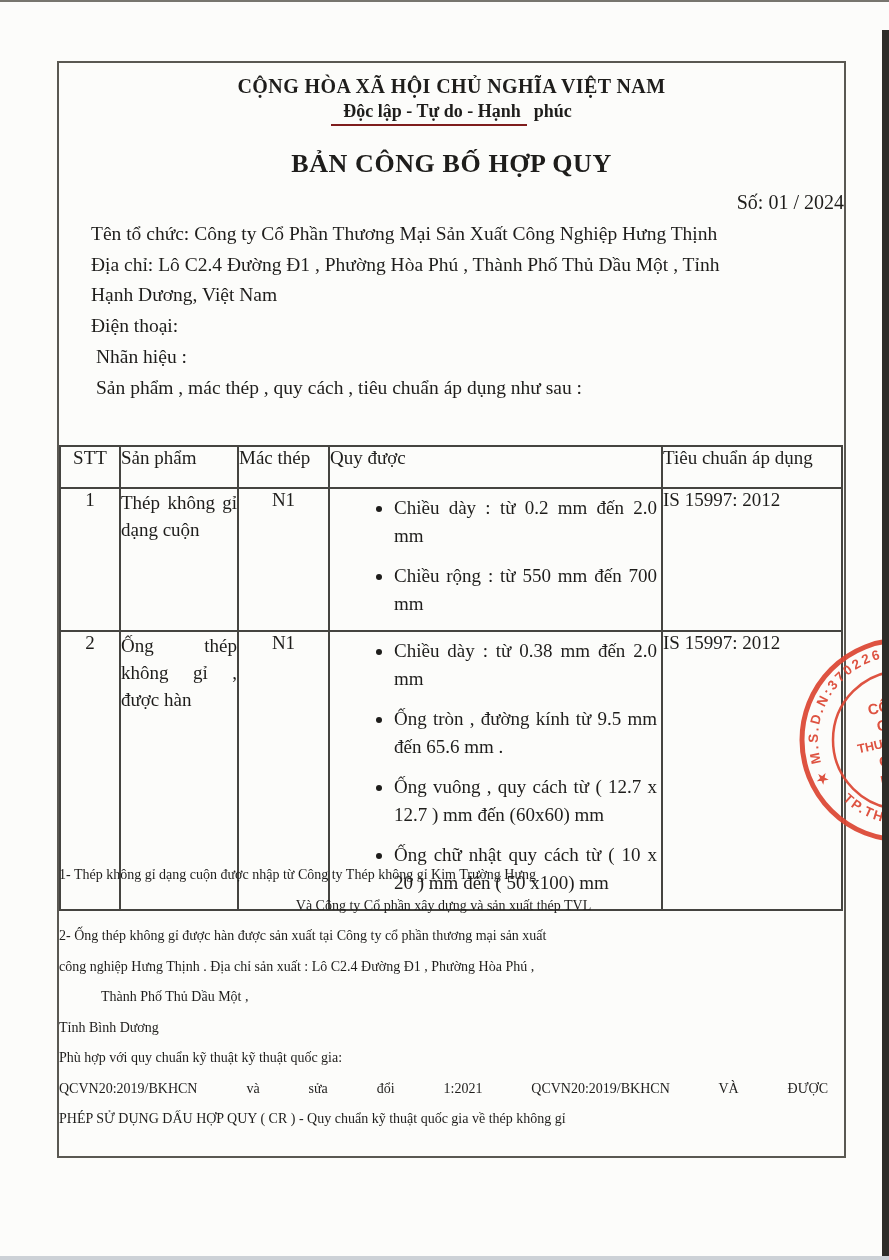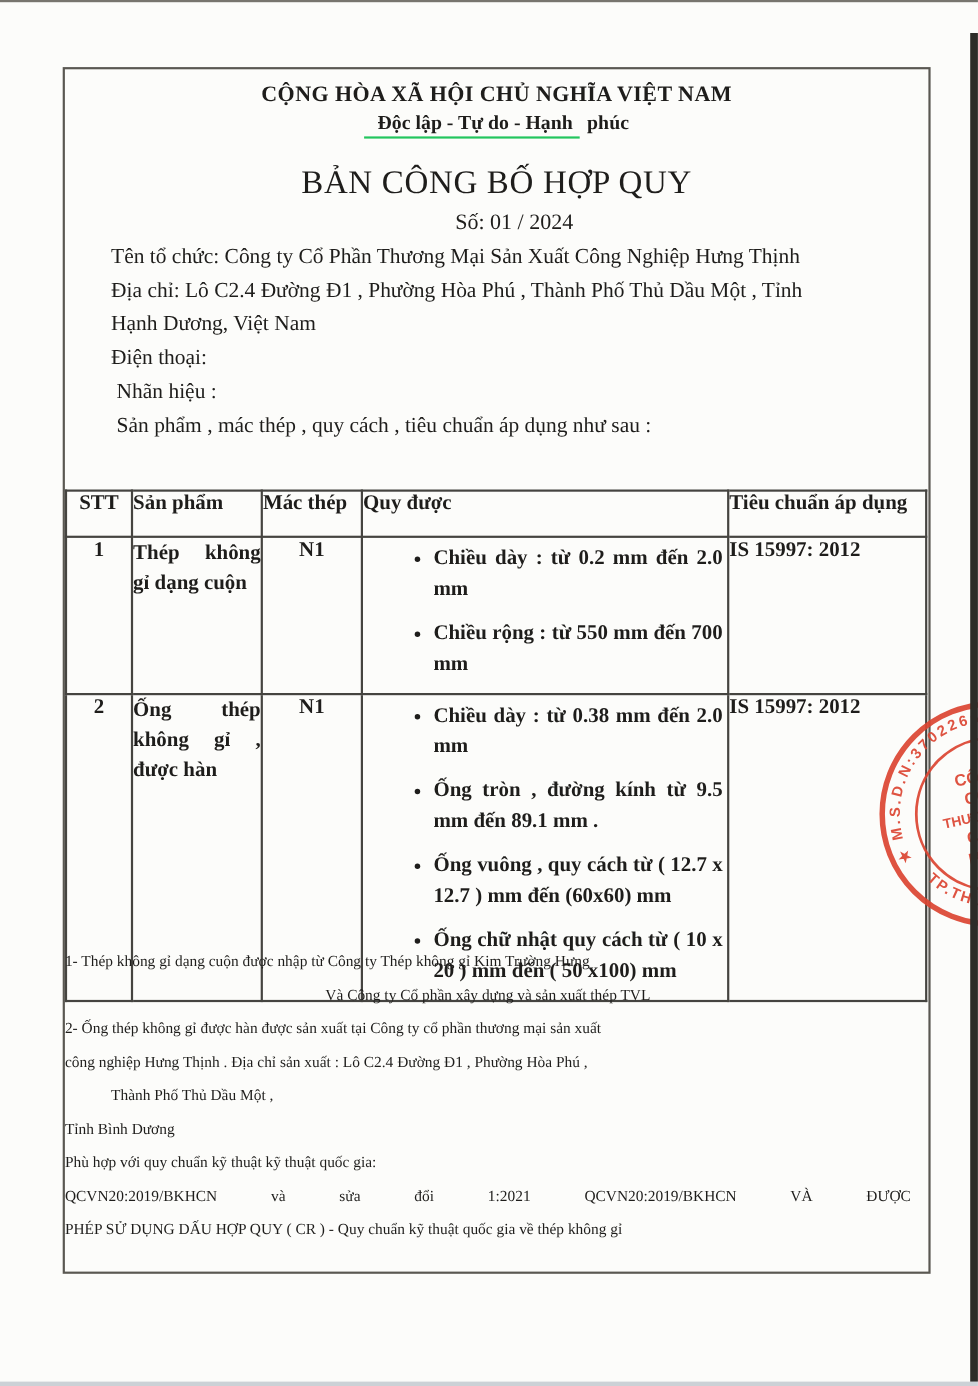--- a/index.html
+++ b/index.html
@@ -14,40 +14,40 @@
   .scan-bottom-bar { position:absolute; bottom:0; left:0; width:100%; height:4px; background:#ccd1d6; }
 
   .frame {
     position:absolute; left:57px; top:61px; width:789px; height:1097px;
     border:2px solid #5a5852; box-sizing:border-box; background:transparent;
   }
 
   .centered { text-align:center; }
   .national-title { position:absolute; top:12px; left:0; width:100%; font-size:20px; font-weight:bold; letter-spacing:.4px; }
   .motto { position:absolute; top:38px; left:0; width:100%; font-size:18px; font-weight:bold; }
-  .motto .underlined { display:inline-block; border-bottom:2px solid #22c55e; padding:0 6px 2px 12px; }
+  .motto .underlined { display:inline-block; border-bottom:2px solid #7f1d1d; padding:0 6px 2px 12px; }
   .motto .tail { margin-left:7px; }
-  .doc-title { position:absolute; top:86px; left:0; width:100%; font-size:30px; font-weight:normal; letter-spacing:.6px; }
-  .doc-number { position:absolute; top:128px; left:16px; width:100%; font-size:20px; }
+  .doc-title { position:absolute; top:86px; left:0; width:100%; font-size:26px; font-weight:bold; letter-spacing:.6px; }
+  .doc-number { position:absolute; top:128px; left:0; width:100%; font-size:20px;text-align:right; }
 
-  .info-block { position:absolute; top:156px; left:32px; right:26px; font-size:19.5px; line-height:30.5px;margin-left:10px; }
+  .info-block { position:absolute; top:156px; left:32px; right:26px; font-size:19.5px; line-height:30.5px; }
   .info-block p { margin:0; }
   .info-block .phone { margin-top:0.5px; }
   .info-block .product { margin-top:3px; margin-left:5px; }
   .info-block .brand { margin-left:5px; }
   .info-block .intro { margin-left:5px; margin-top:1px; }
   .bold { font-weight:bold; }
 
   table.spec {
     position:absolute; top:382px; left:0px;
     border-collapse:collapse; table-layout:fixed; width:782px;
     font-size:19px;
   }
   table.spec td, table.spec th {
-    border:2px solid #454440; vertical-align:top; padding:0; font-weight:bold;
+    border:2px solid #454440; vertical-align:top; padding:0; font-weight:normal;
     box-sizing:border-box;
   }
   th.h { height:42px; text-align:left; padding:8px 6px 0 12px; font-size:19px; }
   th.h.stt { text-align:center; padding-left:0; }
   td.c-stt { text-align:center; padding-top:11px; height:auto; }
   td.c-sp  { padding:11px 9px 0 13px; text-align:justify; text-align-last:left; line-height:27px; }
   td.c-mt  { text-align:center; padding-top:11px; }
   td.c-qc  { padding:6px 10px 0 0; }
   td.c-tc  { padding:11px 4px 0 12px; }
   tr.r1 { height:96px; }
@@ -124,21 +124,21 @@
       </td>
       <td class="c-tc">IS 15997: 2012</td>
     </tr>
     <tr class="r2">
       <td class="c-stt">2</td>
       <td class="c-sp">Ống thép không gỉ , được hàn</td>
       <td class="c-mt">N1</td>
       <td class="c-qc">
         <ul class="qclist">
           <li>Chiều dày : từ 0.38 mm đến 2.0 mm</li>
-          <li>Ống tròn , đường kính từ 9.5 mm đến 89.1 mm .</li>
+          <li>Ống tròn , đường kính từ 9.5 mm đến 65.6 mm .</li>
           <li>Ống vuông , quy cách từ ( 12.7 x 12.7 ) mm đến (60x60) mm</li>
           <li>Ống chữ nhật quy cách từ ( 10 x 20 ) mm đến ( 50 x100) mm</li>
         </ul>
       </td>
       <td class="c-tc">IS 15997: 2012</td>
     </tr>
   </tbody>
     </table>
 
   <div class="notes">

